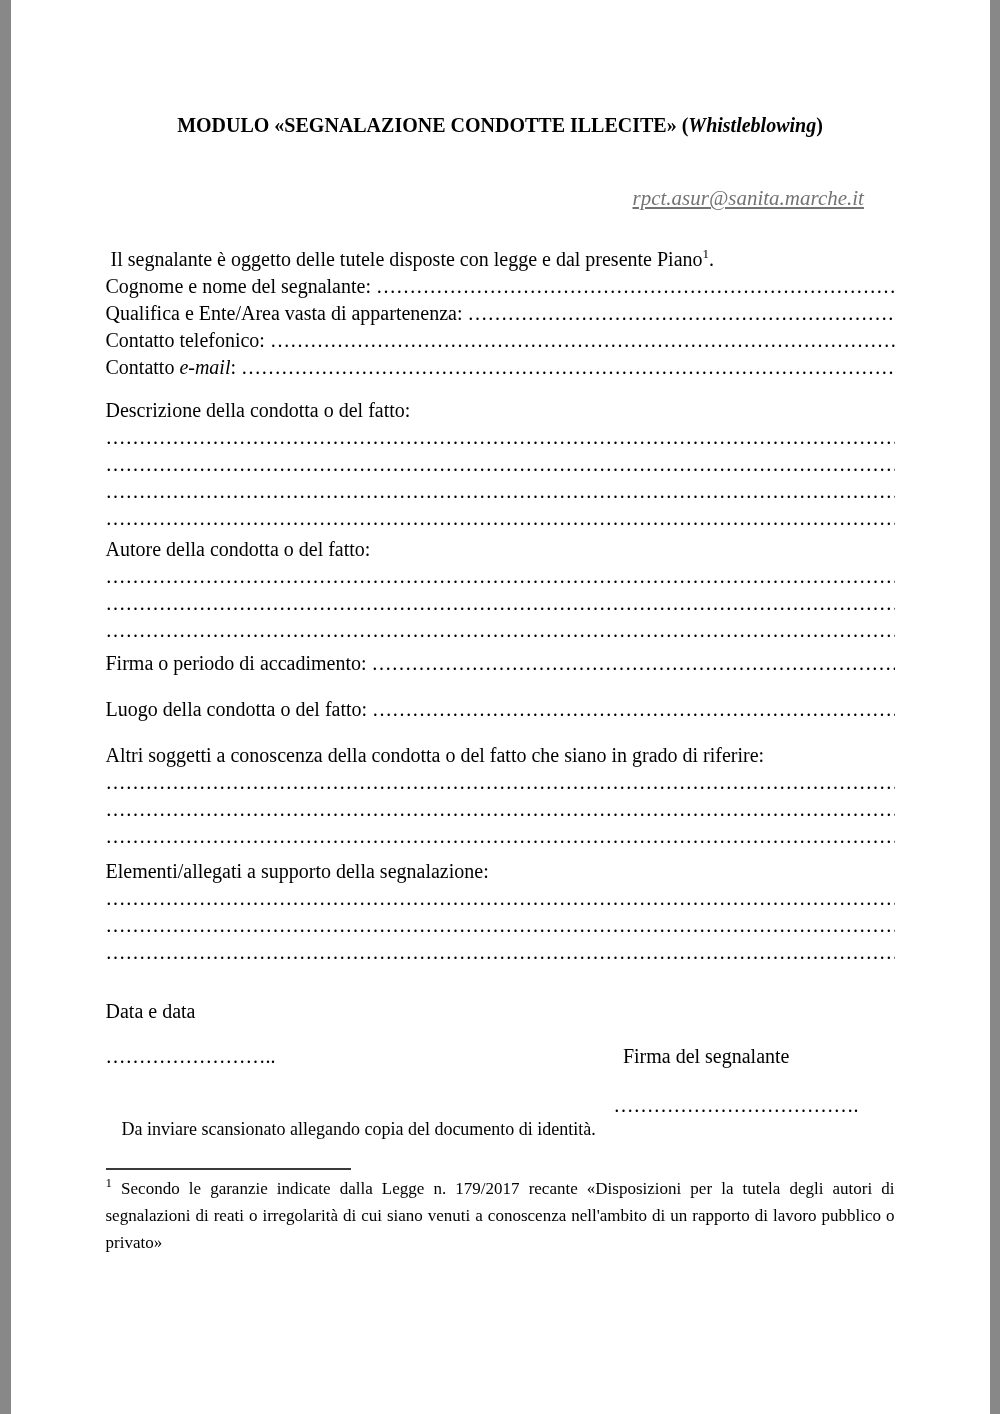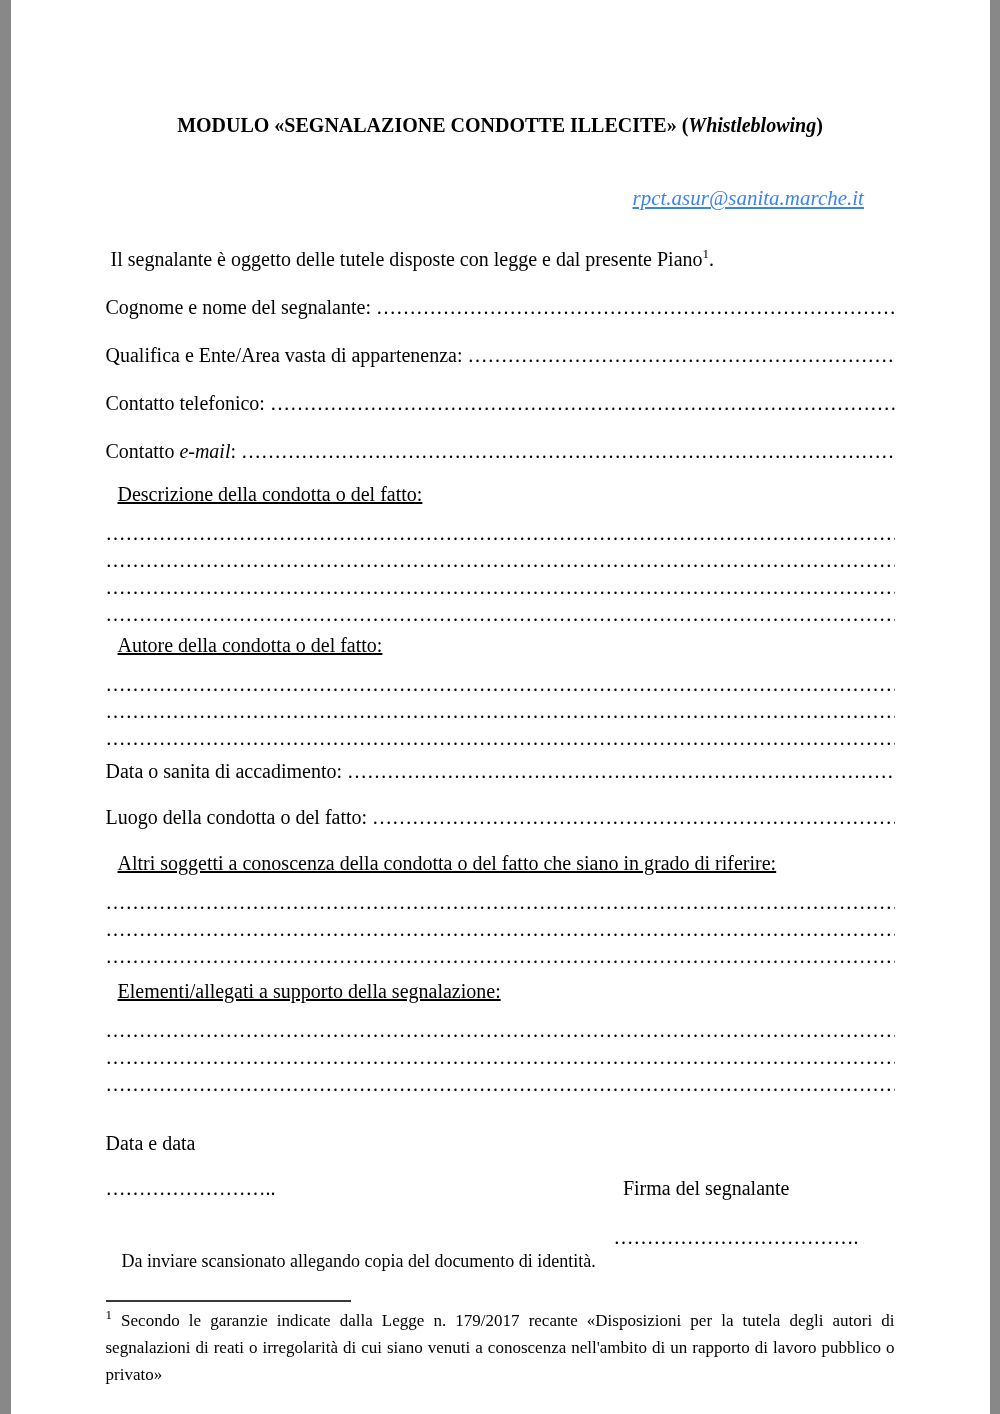--- a/index.html
+++ b/index.html
@@ -25,30 +25,30 @@
     white-space: nowrap;
   }
   .doc-title .em { font-style: italic; }
   .recipient {
     margin: 46px 0 0 527px;
     font-style: italic;
     font-size: 21px;
     line-height: 28px;
   }
   .recipient a {
-    color: #3b82f6;
+    color: #737373;
     text-decoration: underline;
     cursor: pointer;
   }
   .intro { margin: 34px 0 0; padding-left: 5px; line-height: 27px; }
   sup.fnref { font-size: 13px; line-height: 0; vertical-align: super; }
-  .field-line { display: flex; line-height: 27px; margin-top: 21px; }
+  .field-line { display: flex; line-height: 27px; }
   .field-line .label { flex: none; white-space: pre; }
   .field-line .dots-fill { flex: 1 1 auto; overflow: hidden; white-space: nowrap; }
-  .section-head { margin: 12px; line-height: 27px; text-decoration: underline; }
+  .section-head { margin: 0; line-height: 27px; }
   .mt16 { margin-top: 16px; }
   .mt4  { margin-top: 4px; }
   .mt6  { margin-top: 6px; }
   .mt8  { margin-top: 8px; }
   .mt19 { margin-top: 19px; }
   .dotline { line-height: 27px; overflow: hidden; white-space: nowrap; }
   .luogo-data { margin: 32px 0 0; line-height: 27px; }
   .sig-row {
     display: flex;
     justify-content: space-between;
@@ -114,21 +114,21 @@
   <div class="dotline">…………………………………………………………………………………………………………………………………………………………………………………………</div>
   <div class="dotline">…………………………………………………………………………………………………………………………………………………………………………………………</div>
   <div class="dotline">…………………………………………………………………………………………………………………………………………………………………………………………</div>
 
   <p class="section-head mt4">Autore della condotta o del fatto:</p>
   <div class="dotline">…………………………………………………………………………………………………………………………………………………………………………………………</div>
   <div class="dotline">…………………………………………………………………………………………………………………………………………………………………………………………</div>
   <div class="dotline">…………………………………………………………………………………………………………………………………………………………………………………………</div>
 
   <div class="field-line mt6" style="margin-top:6px">
-    <span class="label">Data o sanita di accadimento: </span>
+    <span class="label">Firma o periodo di accadimento: </span>
     <span class="dots-fill">…………………………………………………………………………………………………………………………………………………………………………………………</span>
   </div>
 
   <div class="field-line" style="margin-top:19px">
     <span class="label">Luogo della condotta o del fatto: </span>
     <span class="dots-fill">…………………………………………………………………………………………………………………………………………………………………………………………</span>
   </div>
 
   <p class="section-head mt19">Altri soggetti a conoscenza della condotta o del fatto che siano in grado di riferire:</p>
   <div class="dotline">…………………………………………………………………………………………………………………………………………………………………………………………</div>

